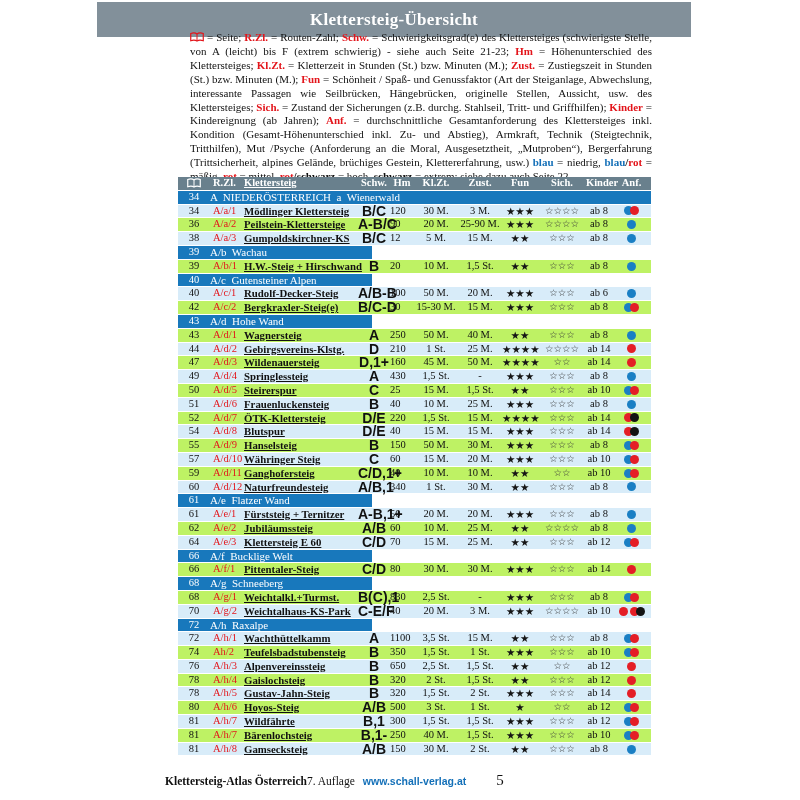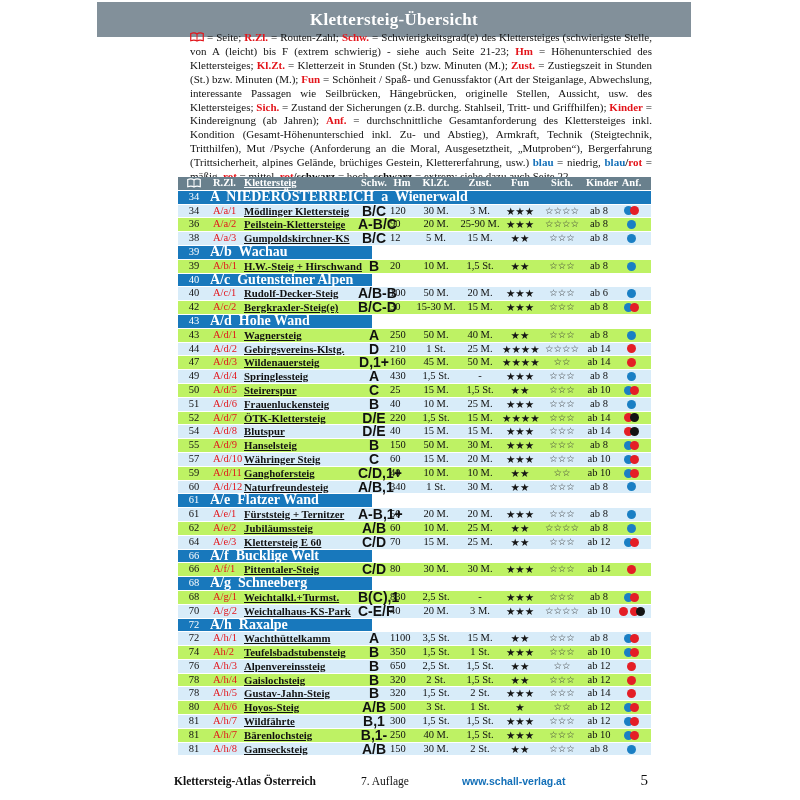--- a/index.html
+++ b/index.html
@@ -30,33 +30,33 @@
   .name{font-weight:bold;font-size:10.8px;padding-left:2px;text-decoration:underline;}
   .schw{font-family:"Liberation Sans","DejaVu Sans",sans-serif;font-weight:bold;font-size:14px;}
   .stars-solid{font-family:"DejaVu Sans",sans-serif;font-size:10.5px;color:#151515;letter-spacing:0;}
   .stars-outline{font-family:"DejaVu Sans",sans-serif;font-size:9.5px;color:#3a3a3a;letter-spacing:0;}
   .icon-book svg{display:block;}
   .thead .icon-cell{display:flex;align-items:center;justify-content:center;color:#fff;}
 
   .section-line{background:#fff;}
   .section-bar{background:#1878bc;color:#fff;display:flex;align-items:center;height:100%;}
   .section-bar .sp{width:32px;text-align:center;font-weight:normal;font-size:10.5px;}
-  .section-bar .sl{font-weight:bold;font-size:14px;white-space:pre;}
+  .section-bar .sl{font-weight:normal;font-size:11px;white-space:pre;}
   .section-bar.partial{width:194px;}
   .section-bar.full{width:100%;}
 
   .dots{display:flex;align-items:center;justify-content:center;height:100%;}
   .dot-group{display:flex;}
   .dot-group + .dot-group{margin-left:2px;}
   .dot{width:9px;height:9px;border-radius:50%;display:inline-block;}
   .dot + .dot{margin-left:-3px;}
   .dot-blue{background:#1a7fc4;} .dot-red{background:#e41e26;} .dot-black{background:#131313;}
 
-  .footer{position:absolute;left:174px;top:763px;width:474px;
-    display:flex;align-items:baseline;justify-content:space-between;font-size:11.5px;}
+  .footer{position:absolute;left:165px;top:763px;width:474px;
+    display:flex;align-items:baseline;justify-content:flex-start;font-size:11.5px;}
   .f-b{font-weight:bold;}
   .f-r{}
   .f-url{margin-left:8px;color:#1470b8;font-weight:bold;font-family:"Liberation Sans","DejaVu Sans",sans-serif;font-size:10.5px;text-decoration:none;margin-top:12px;}
   .f-page{margin-left:30px;font-size:15px;}
 </style>
 </head>
 <body>
 
 <div>
 

